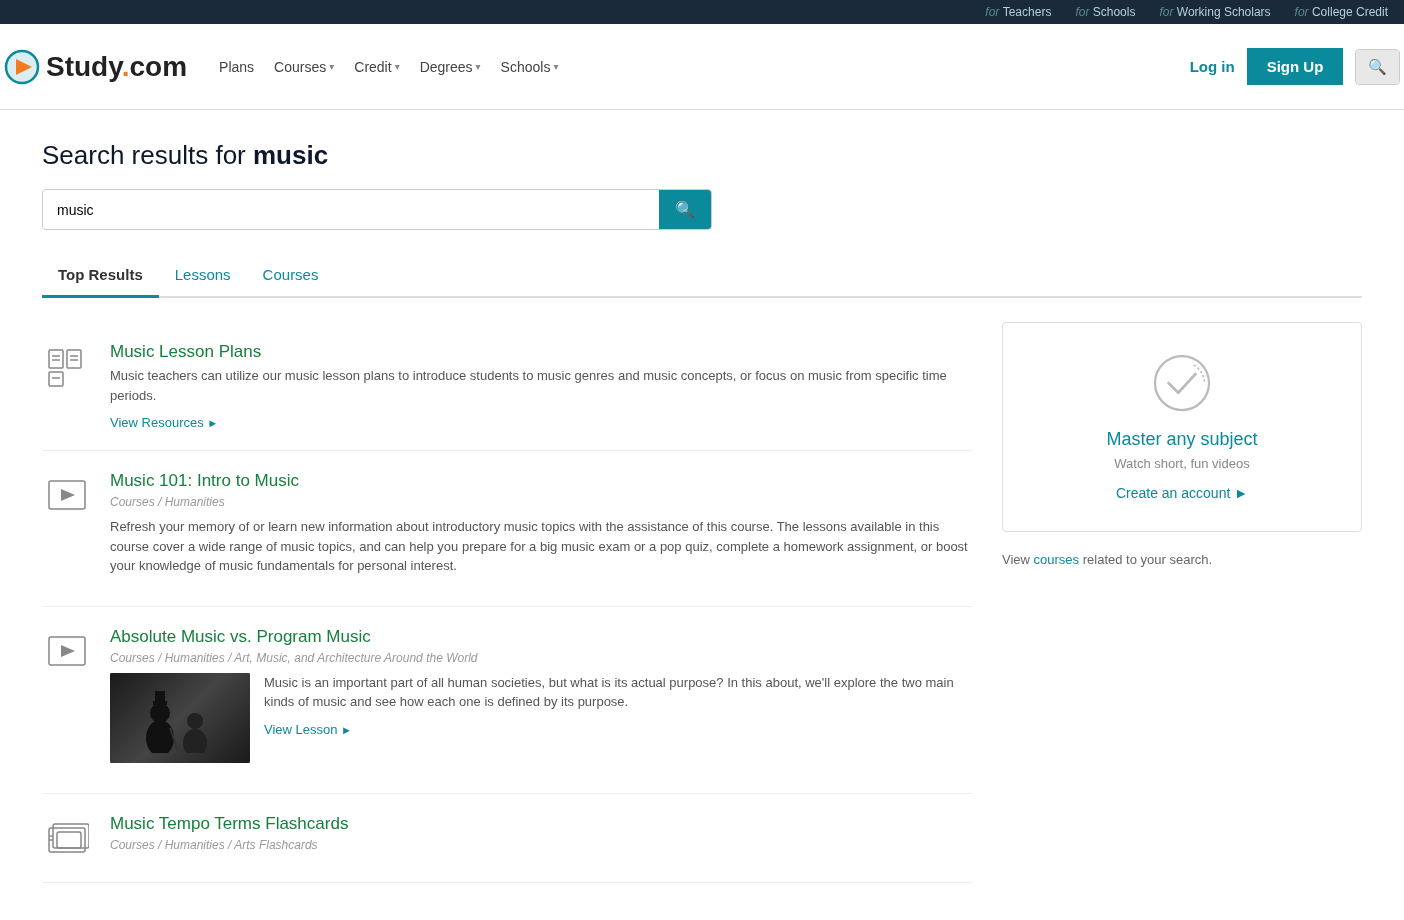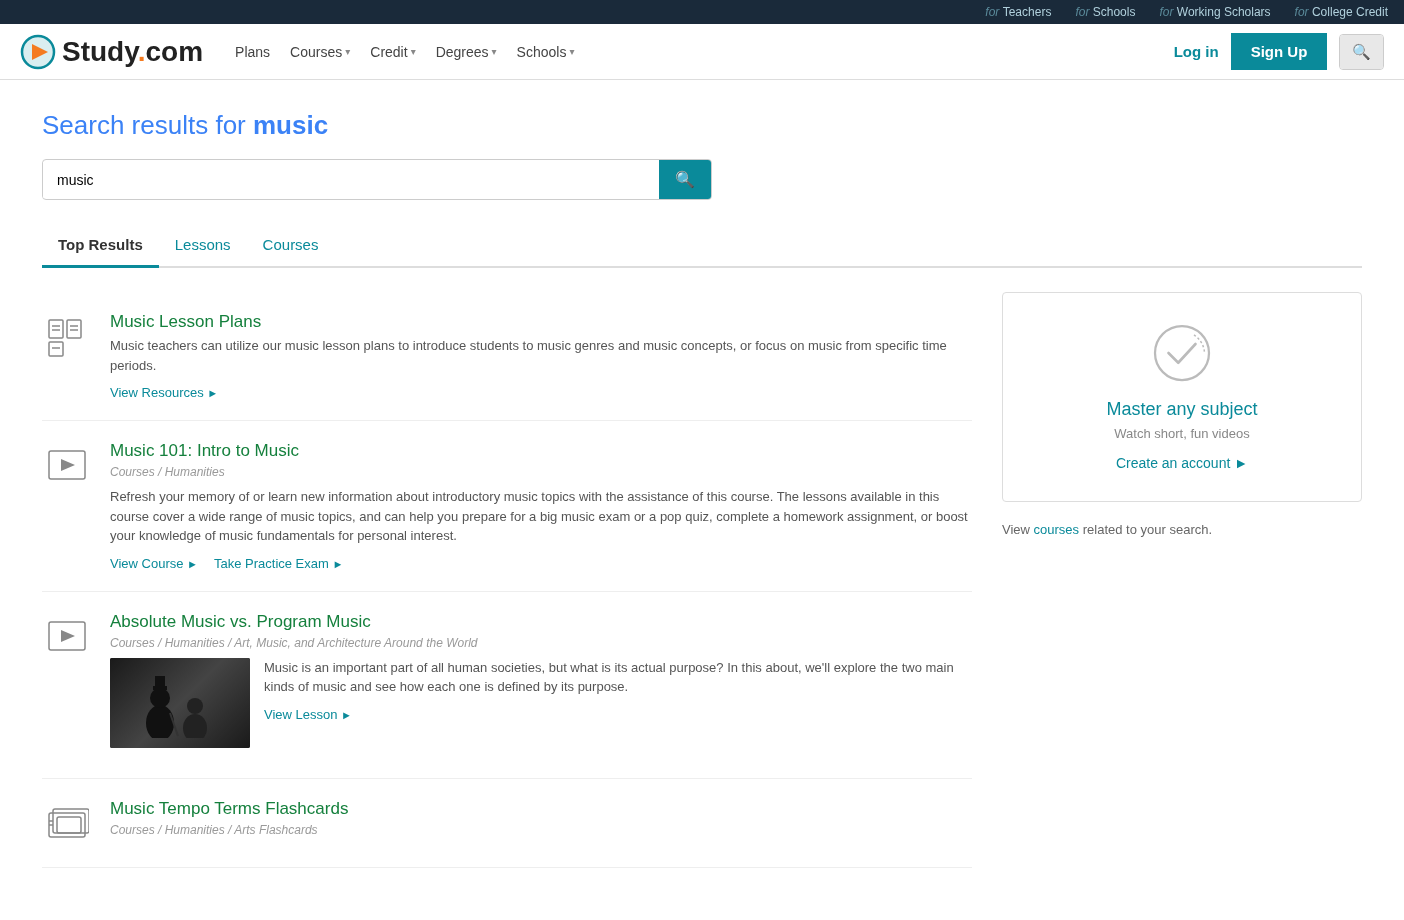--- a/index.html
+++ b/index.html
@@ -20,24 +20,24 @@
       text-decoration: none;
       font-size: 12px;
     }
     .top-bar a span.for-label { color: #5a8a9a; font-style: italic; }
     .top-bar a span.link-text { color: #b0d0dc; }
 
     
     .main-nav {
       background: #fff;
       border-bottom: 1px solid #ddd;
-      height: 56px;
-      display: flex;
-      align-items: center;
-      padding: 0 20px;
+      height: 86px;
+      display: flex;
+      align-items: center;
+      padding: 0 4px;
       gap: 0;
     }
     .logo-area {
       display: flex;
       align-items: center;
       margin-right: 24px;
     }
     .logo-icon {
       width: 36px;
       height: 36px;
@@ -116,21 +116,21 @@
     
     .page-content {
       max-width: 1380px;
       margin: 0 auto;
       padding: 30px 30px 0 30px;
     }
 
     .search-title {
       font-size: 26px;
       font-weight: normal;
-      color: #3b82f6;
+      color: #0f172a;
       margin-bottom: 18px;
     }
     .search-title strong { font-weight: bold; }
 
     .search-bar {
       display: flex;
       align-items: center;
       border: 1px solid #ccc;
       border-radius: 4px;
       overflow: hidden;
@@ -423,24 +423,20 @@
         <div class="result-icon">
           <svg width="44" height="44" viewBox="0 0 44 44" fill="none">
             <rect x="4" y="6" width="36" height="28" rx="2" stroke="#888" stroke-width="1.5" fill="none"></rect>
             <polygon points="16,14 30,20 16,26" fill="#888"></polygon>
           </svg>
         </div>
         <div class="result-content">
           <a href="#" class="result-title">Music 101: Intro to Music</a>
           <div class="result-category">Courses / Humanities</div>
           <p class="result-desc">Refresh your memory of or learn new information about introductory music topics with the assistance of this course. The lessons available in this course cover a wide range of music topics, and can help you prepare for a big music exam or a pop quiz, complete a homework assignment, or boost your knowledge of music fundamentals for personal interest.</p>
-          <div class="result-links">
-            <a href="#" class="result-link">View Course <span class="result-link-arrow">►</span></a>
-            <a href="#" class="result-link">Take Practice Exam <span class="result-link-arrow">►</span></a>
-          </div>
         </div>
       </div>
 
       <div class="result-item">
         <div class="result-icon">
           <svg width="44" height="44" viewBox="0 0 44 44" fill="none">
             <rect x="4" y="6" width="36" height="28" rx="2" stroke="#888" stroke-width="1.5" fill="none"></rect>
             <polygon points="16,14 30,20 16,26" fill="#888"></polygon>
           </svg>
         </div>

